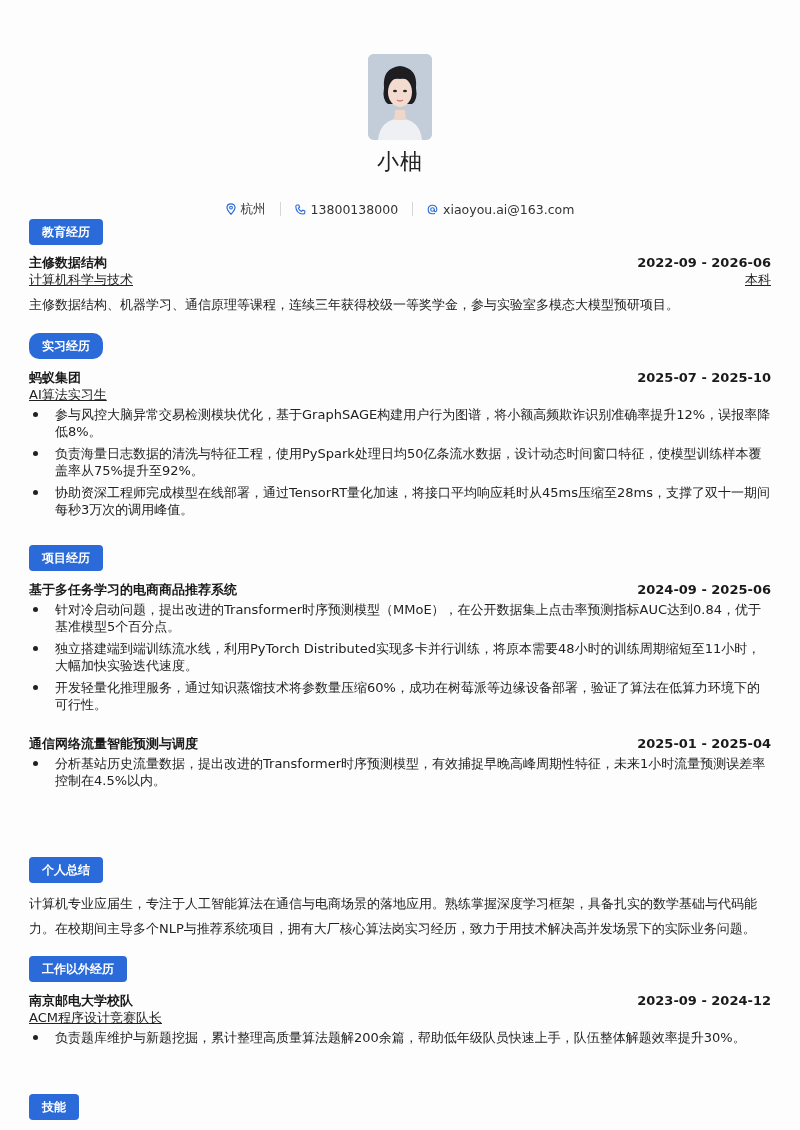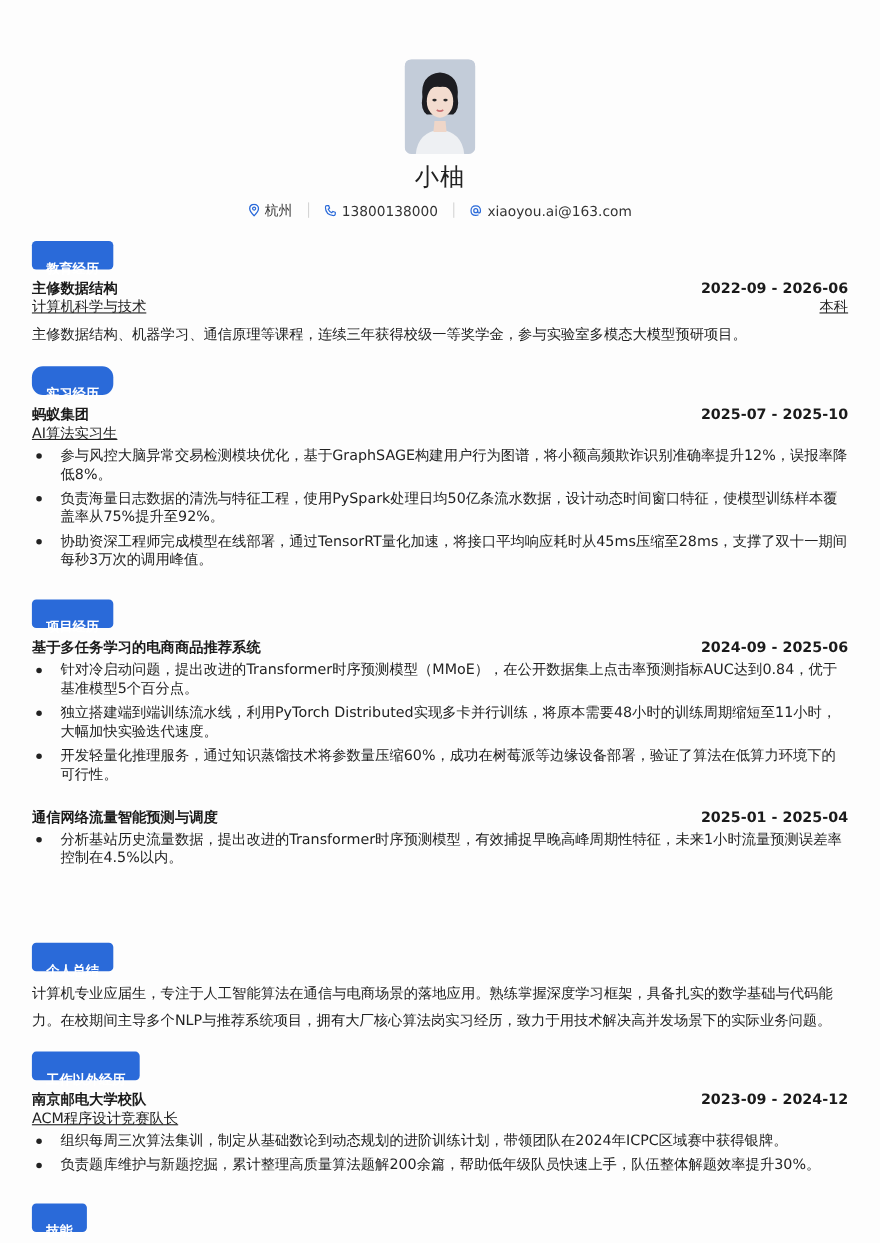--- a/index.html
+++ b/index.html
@@ -5,26 +5,26 @@
   * { box-sizing: border-box; margin: 0; padding: 0; }
   html, body { width: 800px; height: 1130px; background: #fdfdfd; overflow: hidden; }
   body { font-family: "DejaVu Sans", "Liberation Sans", sans-serif; color: #1f1f1f; position: relative; }
   .page { position: absolute; left: 0; top: 0; width: 800px; height: 1130px; }
 
   .header { position: absolute; left: 0; top: 54px; width: 800px; text-align: center; }
   .photo { width: 64px; height: 86px; margin: 0 auto; border-radius: 6px; overflow: hidden;
            background: linear-gradient(180deg, #b9c3d3 0%, #c9d1dd 60%, #e2e4ea 100%); position: relative; }
   .photo svg { display: block; }
   .name { margin-top: 8px; font-size: 22px; font-weight: normal; letter-spacing: 1px; color: #222; height: 28px; line-height: 28px; }
-  .contacts { margin-top: 6px; display: flex; justify-content: center; align-items: center; font-size: 12.5px; color: #333; height: 18px; }
+  .contacts { margin-top: 24px; display: flex; justify-content: center; align-items: center; font-size: 12.5px; color: #333; height: 18px; }
   .contact { display: flex; align-items: center; gap: 5px; }
   .contact svg { display: block; }
   .sep { width: 1px; height: 14px; background: #d5d5d5; margin: 0 14px; }
 
-  .tag { position: absolute; left: 29px; height: 26px; line-height: 26px; padding: 12px 13px; background: #2a6ad9;
+  .tag { position: absolute; left: 29px; height: 26px; line-height: 26px; padding: 0 13px; background: #2a6ad9;
          color: #fff; font-size: 12px; font-weight: bold; border-radius: 4px; }
 
   .row { position: absolute; left: 29px; width: 742px; display: flex; justify-content: space-between;
          font-size: 13px; line-height: 17px; }
   .bold { font-weight: bold; color: #1a1a1a; }
   .sub { position: absolute; left: 29px; width: 742px; display: flex; justify-content: space-between; font-size: 13px; line-height: 17px; color: #222; text-decoration: underline; }
   .para { position: absolute; left: 29px; width: 742px; font-size: 13px; line-height: 17px; color: #222; }
   .summary { position: absolute; left: 29px; width: 742px; font-size: 13px; line-height: 24.5px; color: #222; }
 
   .bullets { position: absolute; left: 29px; width: 742px; list-style: none; font-size: 13px; line-height: 17px; color: #222; }
@@ -132,18 +132,17 @@
 
   <div class="tag" style="top:956px;">工作以外经历</div>
   <div class="row" style="top:992px;">
     <span class="bold">南京邮电大学校队</span>
     <span class="bold">2023-09 - 2024-12</span>
   </div>
   <div class="sub" style="top:1009px;">
     <span>ACM程序设计竞赛队长</span>
   </div>
   <ul class="bullets" style="top:1029px;">
-    <li><span class="dot"></span><span>组织每周三次算法集训，制定从基础数论到动态规划的进阶训练计划，带领团队在2024年ICPC区域赛中获得银牌。</span></li>
     <li><span class="dot"></span><span>负责题库维护与新题挖掘，累计整理高质量算法题解200余篇，帮助低年级队员快速上手，队伍整体解题效率提升30%。</span></li>
   </ul>
 
   <div class="tag" style="top:1094px;">技能</div>
 </div>
 
 </body></html>

